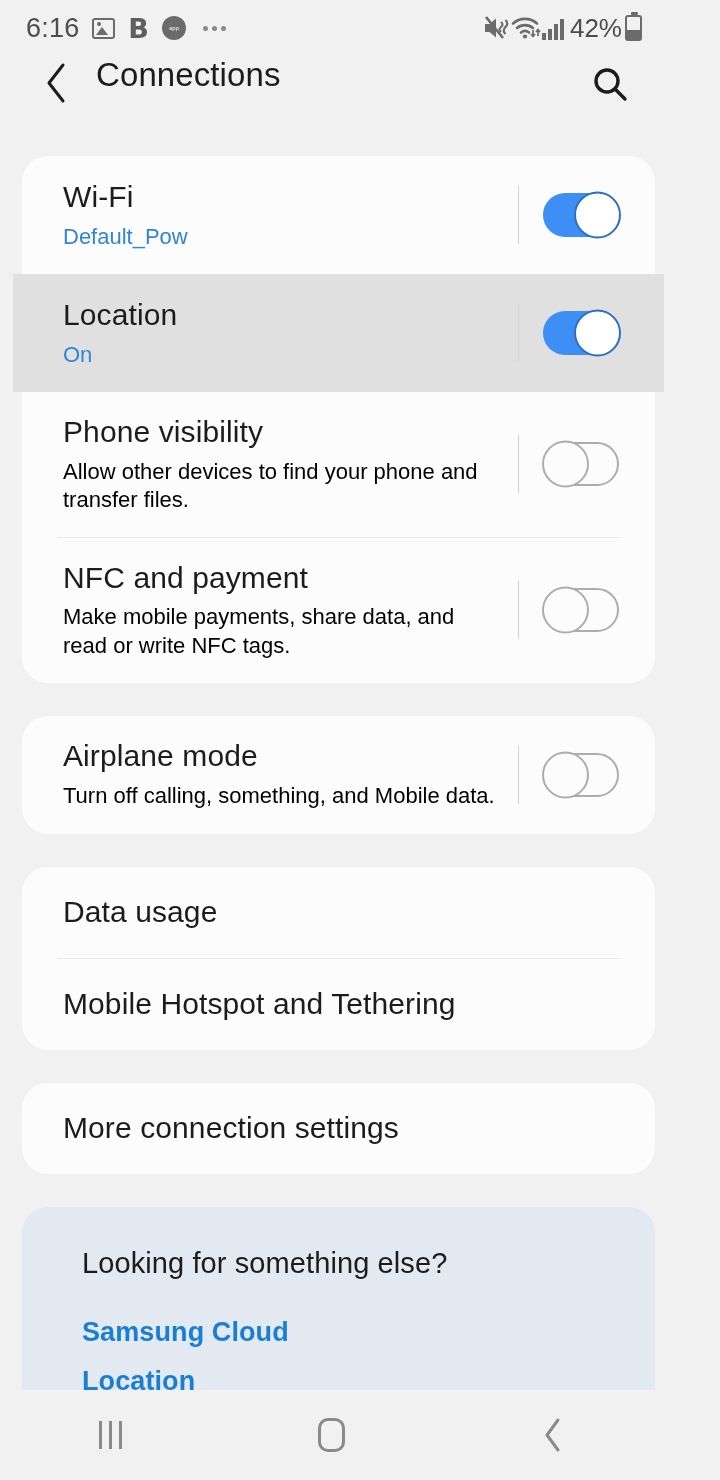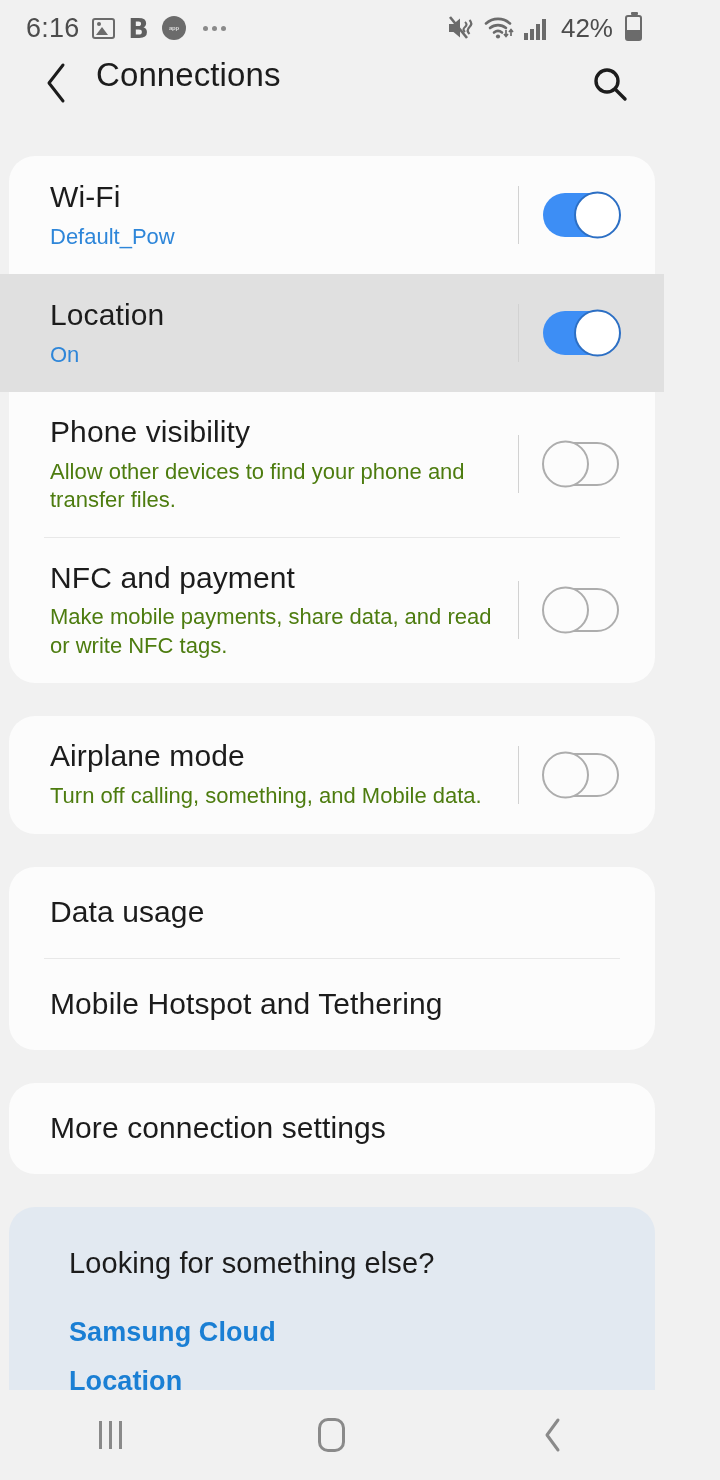--- a/index.html
+++ b/index.html
@@ -97,21 +97,20 @@
   .icon-more-dots i {
     width: 5px; height: 5px;
     background: #8a8a8a;
     border-radius: 50%;
     display: block;
   }
 
   .status-right {
     display: flex;
     align-items: center;
-    gap: 9px;
     color: #5c5c5c;
   }
   .status-batt-text {
     font-size: 26px;
     color: #4d4d4d;
     margin-left: 1px;
   }
   .icon-battery {
     width: 17px; height: 26px;
     border: 2.4px solid #6b6b6b;
@@ -156,20 +155,21 @@
     display: flex;
     align-items: center;
     justify-content: center;
   }
 
   
   .content {
     flex: 1 1 auto;
     padding: 0 0 10px 0;
     overflow: hidden;
+    margin-left: 13px;
   }
 
   .card {
     background: #fcfcfc;
     border-radius: 26px;
     margin: 0 9px 33px 9px;
     overflow: hidden;
   }
 
   .row {
@@ -194,21 +194,21 @@
 
   .row-text { flex: 1 1 auto; padding: 22px 0; min-width: 0; }
   .row-title {
     font-size: 30px;
     color: #1c1c1c;
     line-height: 1.22;
     letter-spacing: .1px;
   }
   .row-sub {
     font-size: 22px;
-    color: #4d7c0f;
+    color: #000000;
     line-height: 1.3;
     margin-top: 7px;
     padding-right: 14px;
   }
   .row-sub.blue { color: #2e86d9; }
 
   .row.simple { min-height: 91px; }
   .row.simple .row-text { padding: 16px 0; }
 
   .divider {

